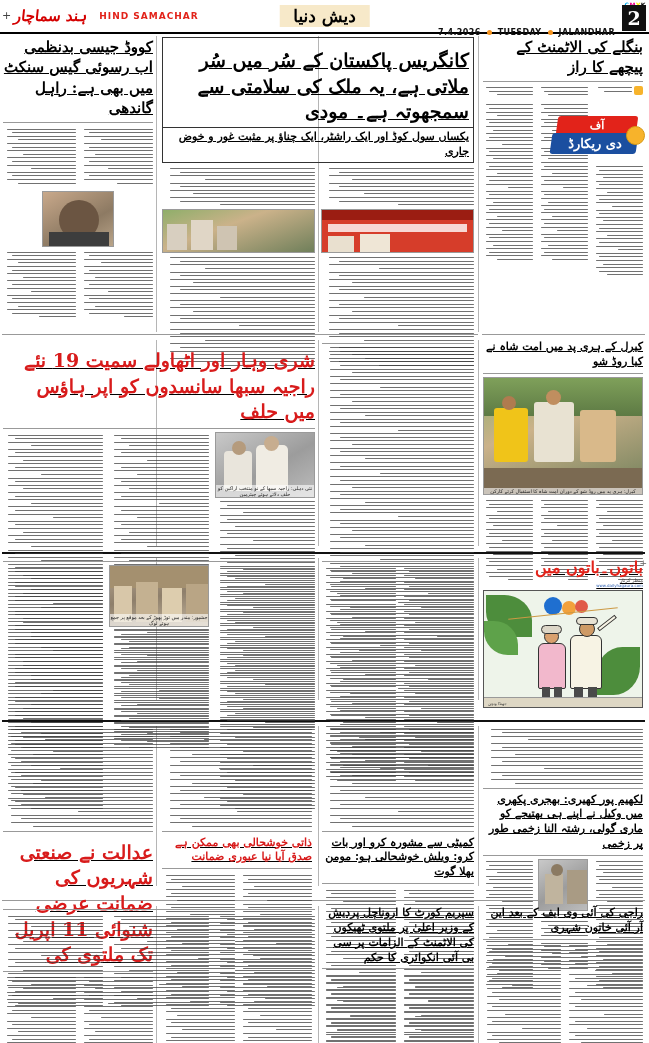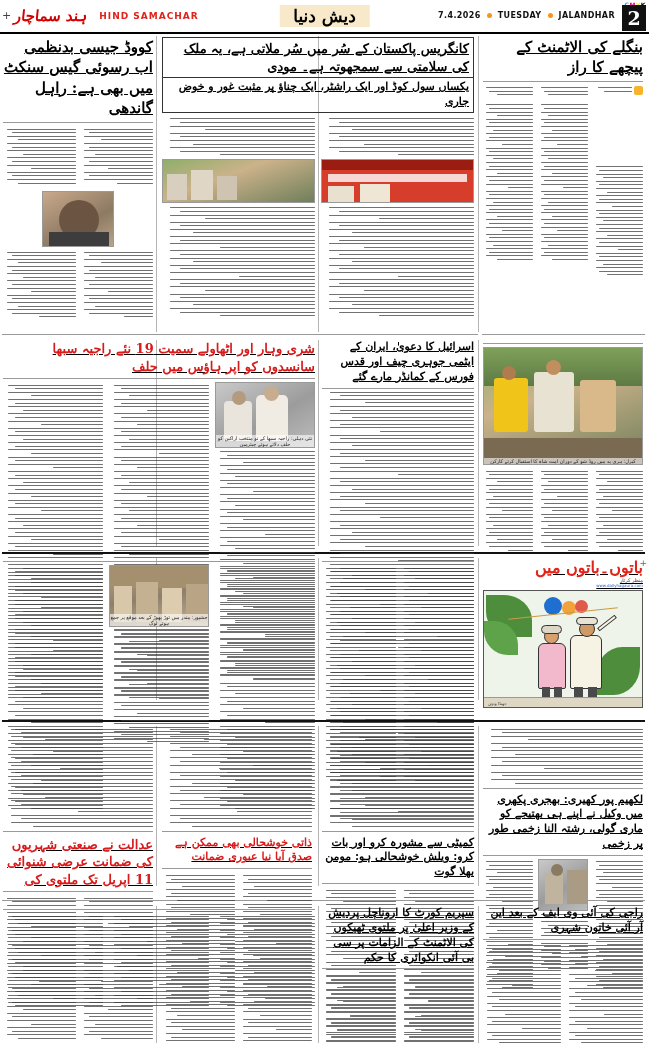--- a/index.html
+++ b/index.html
@@ -35,40 +35,40 @@
   }
   .logo-en {
     color:#e2231a; font-weight:bold; font-size:9px; letter-spacing:1px; margin-left:12px;
   }
   .center-title {
     position:absolute; left:50%; transform:translateX(-50%);
     font-family:"DejaVu Serif", serif; font-size:17px; font-weight:bold;
     background:#f7e9c9; padding:1px 14px; direction:rtl; letter-spacing:-1px;
   }
   .meta {
-    position:absolute; right:34px; top:11px; display:flex; align-items:center; gap:6px;
+    position:absolute; right:34px; top:28px; display:flex; align-items:center; gap:6px;
     font-size:8px; font-weight:bold; letter-spacing:.4px; color:#111;
   }
   .dot { width:5px; height:5px; border-radius:50%; background:#f7941e; display:inline-block;}
   .pagenum {
     position:absolute; right:3px; top:5px; width:24px; height:26px; background:#111; color:#fff;
     font-size:19px; font-weight:bold; display:flex; align-items:center; justify-content:center;
     font-family:"DejaVu Serif",serif;
   }
 
   
   .body-grid { position:relative; width:649px; height:1009px; padding:2px 3px; }
 
   .hl {
     direction:rtl; text-align:right;
     font-family:"DejaVu Serif", serif; font-weight:bold;
     line-height:1.35; letter-spacing:-.5px;
   }
   .hl-xl { font-size:15px; }
-  .hl-lg { font-size:13px; }
+  .hl-lg { font-size:19px;margin-top:8px; }
   .hl-md { font-size:11px; }
   .red { color:#d81b1b; }
 
   
   .txt { direction:rtl; }
   .txt .ln {
     height:1px; background:#3a3a3a; margin:2.6px 0; opacity:.72;
     border-radius:1px;
   }
   .txt .ln.w95{width:95%} .txt .ln.w88{width:88%} .txt .ln.w80{width:80%}
@@ -490,20 +490,27 @@
           <div class="ln w95"></div>
             <div class="ln w88"></div>
             <div class="ln w95"></div>
             <div class="ln w80"></div>
           <div class="ln w95"></div>
             <div class="ln w88"></div>
             <div class="ln w95"></div>
             <div class="ln w72"></div>
         </div>
 
+        <div class="otr" style="right:0; top:14px;">
+          <div class="b1"></div>
+          <div class="b2"></div>
+          <div class="t1">آف</div>
+          <div class="t2">دی ریکارڈ</div>
+          <div class="coin"></div>
+        </div>
 
         <div style="position:absolute; left:110px; top:62px; width:50px;" class="txt">
           <div class="ln w95"></div>
             <div class="ln w88"></div>
             <div class="ln w95"></div>
             <div class="ln w80"></div>
           <div class="ln w95"></div>
             <div class="ln w88"></div>
             <div class="ln w95"></div>
             <div class="ln w72"></div>
@@ -794,21 +801,20 @@
             <div class="ln w95"></div>
               <div class="ln w88"></div>
               <div class="ln w95"></div>
               <div class="ln w62"></div>
           </div>
         </div>
       </div>
     </div>
 
     <div class="block" style="left:322px; top:306px; width:152px;">
-      <div class="hl hl-md">اسرائیل کا دعویٰ، ایران کے ایٹمی جوہری چیف اور قدس فورس کے کمانڈر مارے گئے</div>
       <div class="rule-h" style="position:static; margin:3px 0; width:100%;"></div>
       <div class="txt">
         <div class="ln w95"></div>
           <div class="ln w88"></div>
           <div class="ln w95"></div>
           <div class="ln w72"></div>
         <div class="ln w95"></div>
           <div class="ln w88"></div>
           <div class="ln w95"></div>
           <div class="ln w80"></div>
@@ -921,20 +927,23 @@
           <div class="ln w95"></div>
           <div class="ln w72"></div>
         <div class="ln w95"></div>
           <div class="ln w88"></div>
           <div class="ln w95"></div>
           <div class="ln w80"></div>
       </div>
     </div>
 
     <div class="block" style="left:483px; top:306px; width:160px;">
+      <div class="hl hl-md">
+        <span>کیرل کے ہری پد میں امت شاہ نے کیا روڈ شو</span>
+      </div>
       <div class="rule-h" style="position:static; margin:3px 0; width:100%;"></div>
       <div class="photo photo-color" style="width:100%; height:118px;">
         <div style="position:absolute;left:0;top:0;right:0;height:38px;background:linear-gradient(180deg,#7fa05a,#5d7a44);"></div>
         <div style="position:absolute;left:10px;top:30px;width:34px;height:54px;background:#f0c419;border-radius:3px;"></div>
         <div style="position:absolute;left:50px;top:24px;width:40px;height:60px;background:#e8e2d2;border-radius:3px;"></div>
         <div style="position:absolute;left:96px;top:32px;width:36px;height:52px;background:#d9b98a;border-radius:3px;"></div>
         <div style="position:absolute;left:0;bottom:0;right:0;height:26px;background:#7b6a52;"></div>
         <div style="position:absolute;left:18px;top:18px;width:14px;height:14px;border-radius:50%;background:#b07b4f;"></div>
         <div style="position:absolute;left:62px;top:12px;width:15px;height:15px;border-radius:50%;background:#c08e5f;"></div>
         <div class="cap">کیرل: ہری پد میں روڈ شو کے دوران امت شاہ کا استقبال کرتے کارکن</div>

